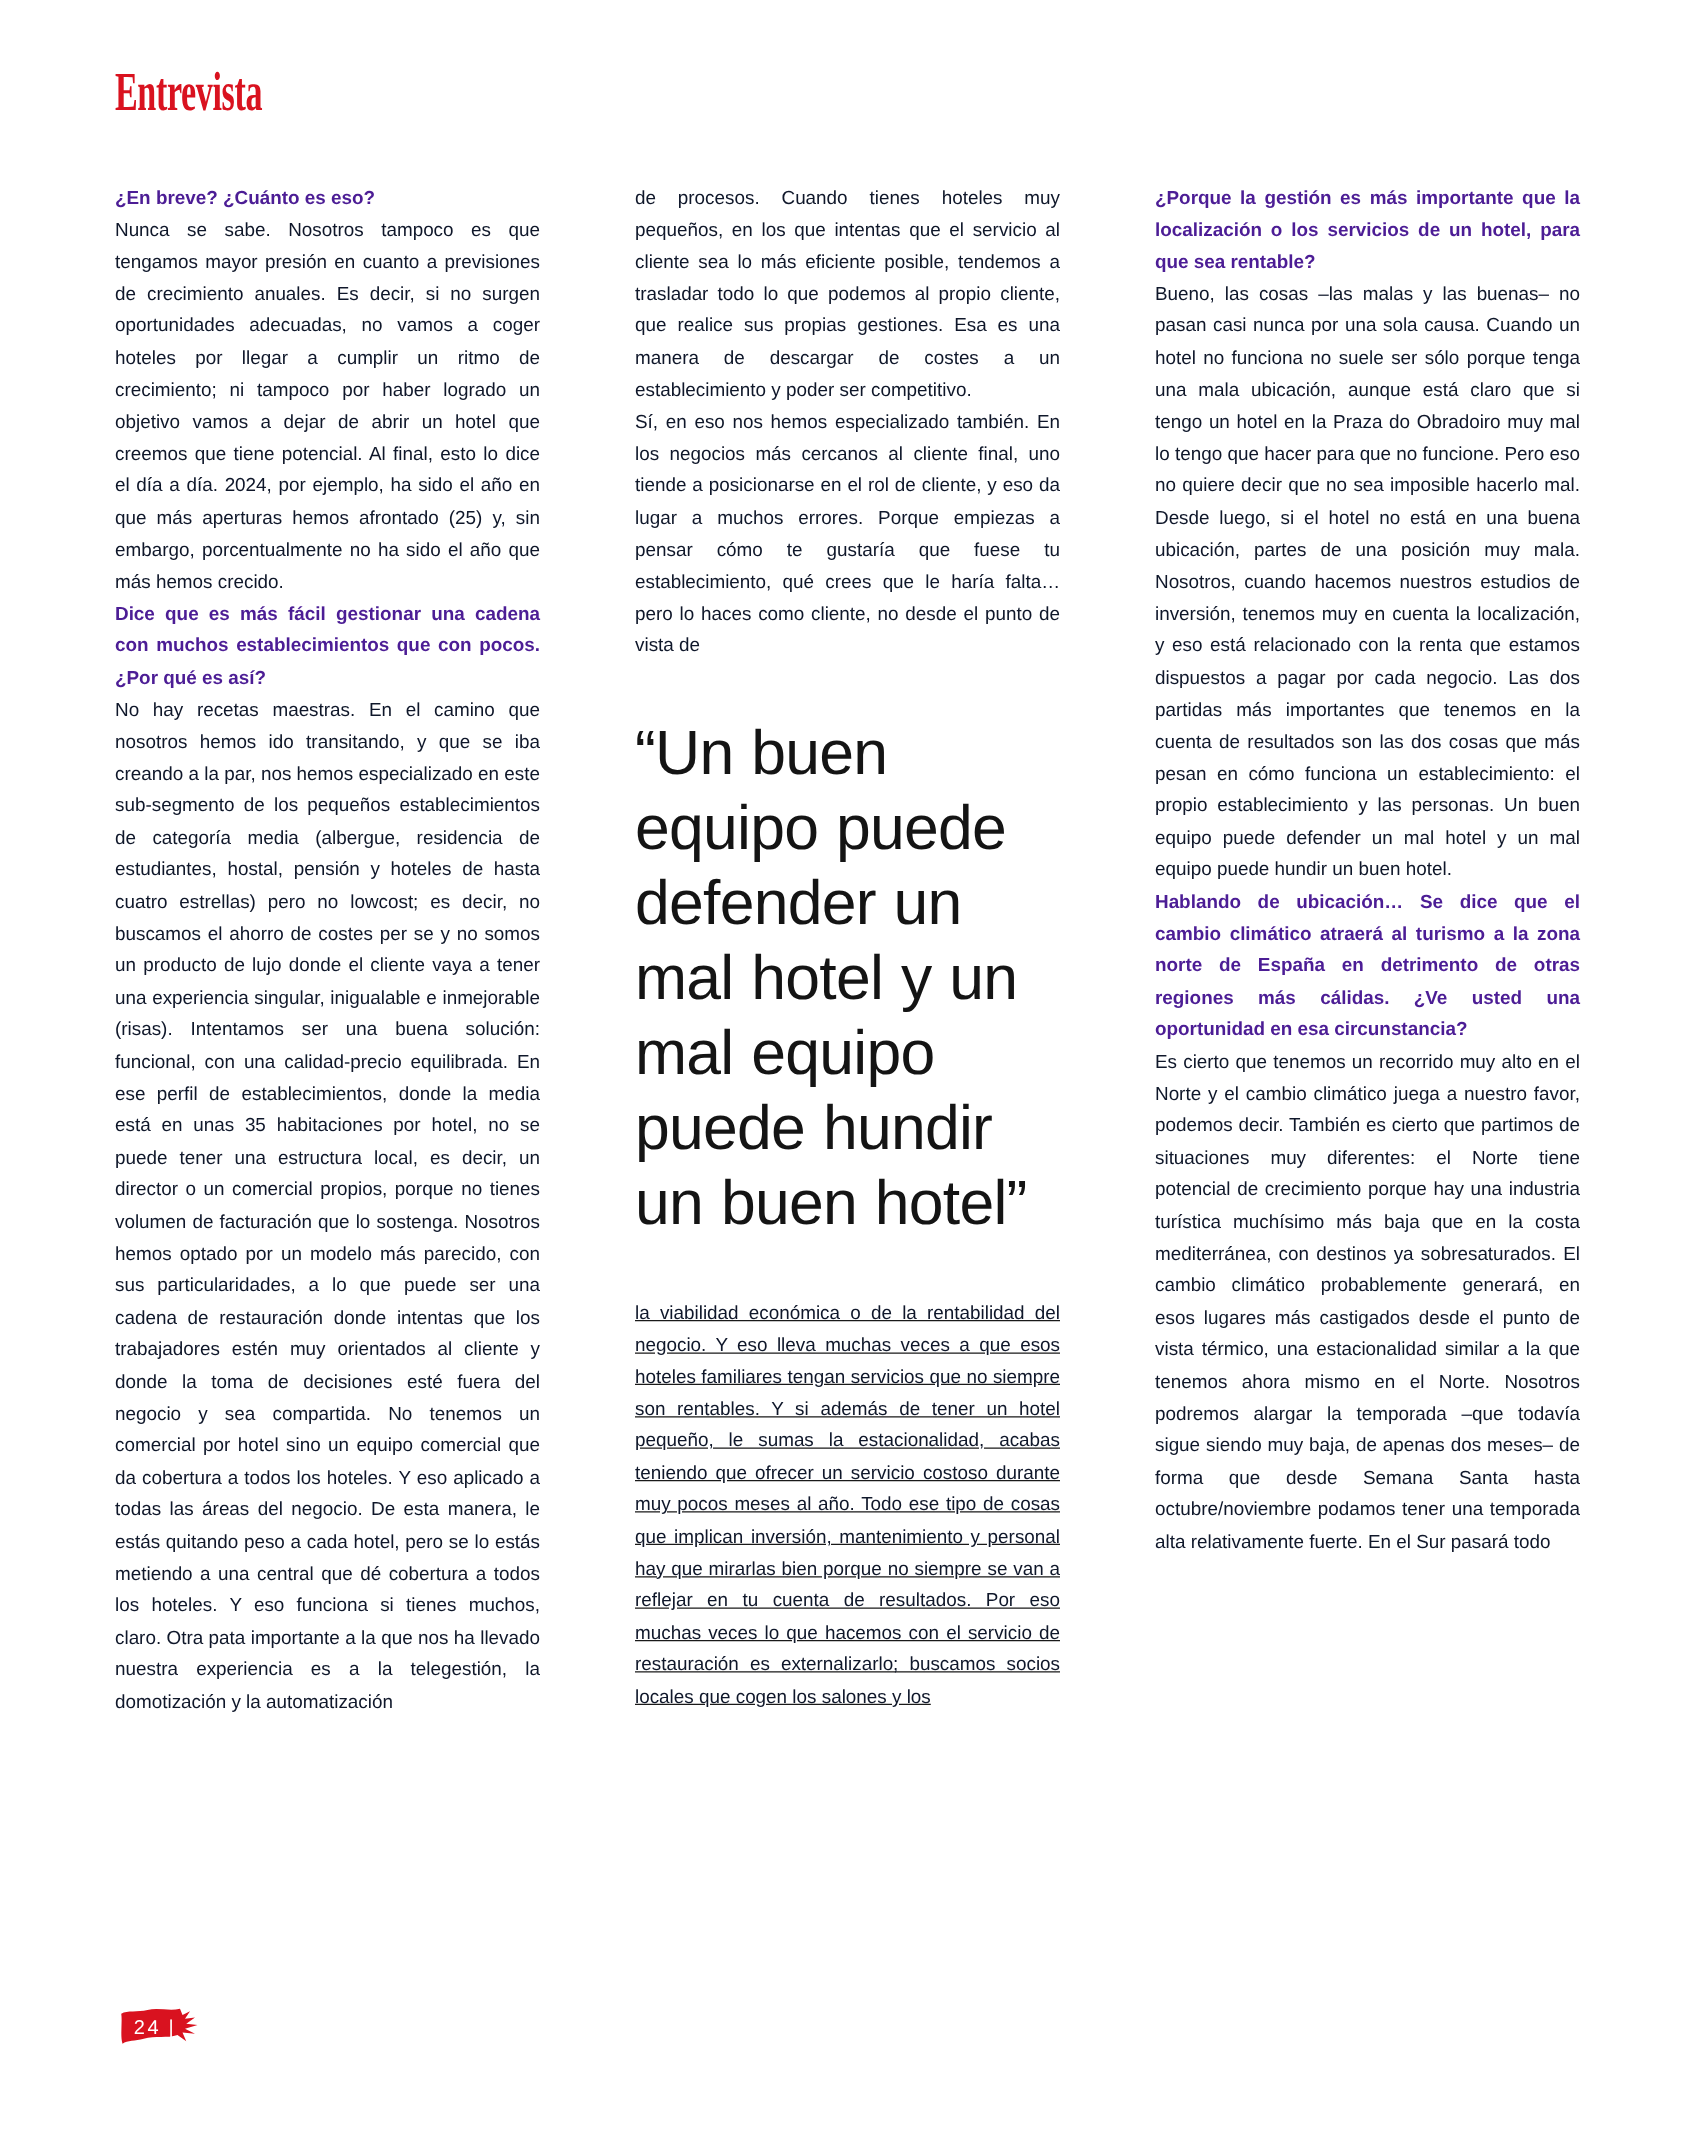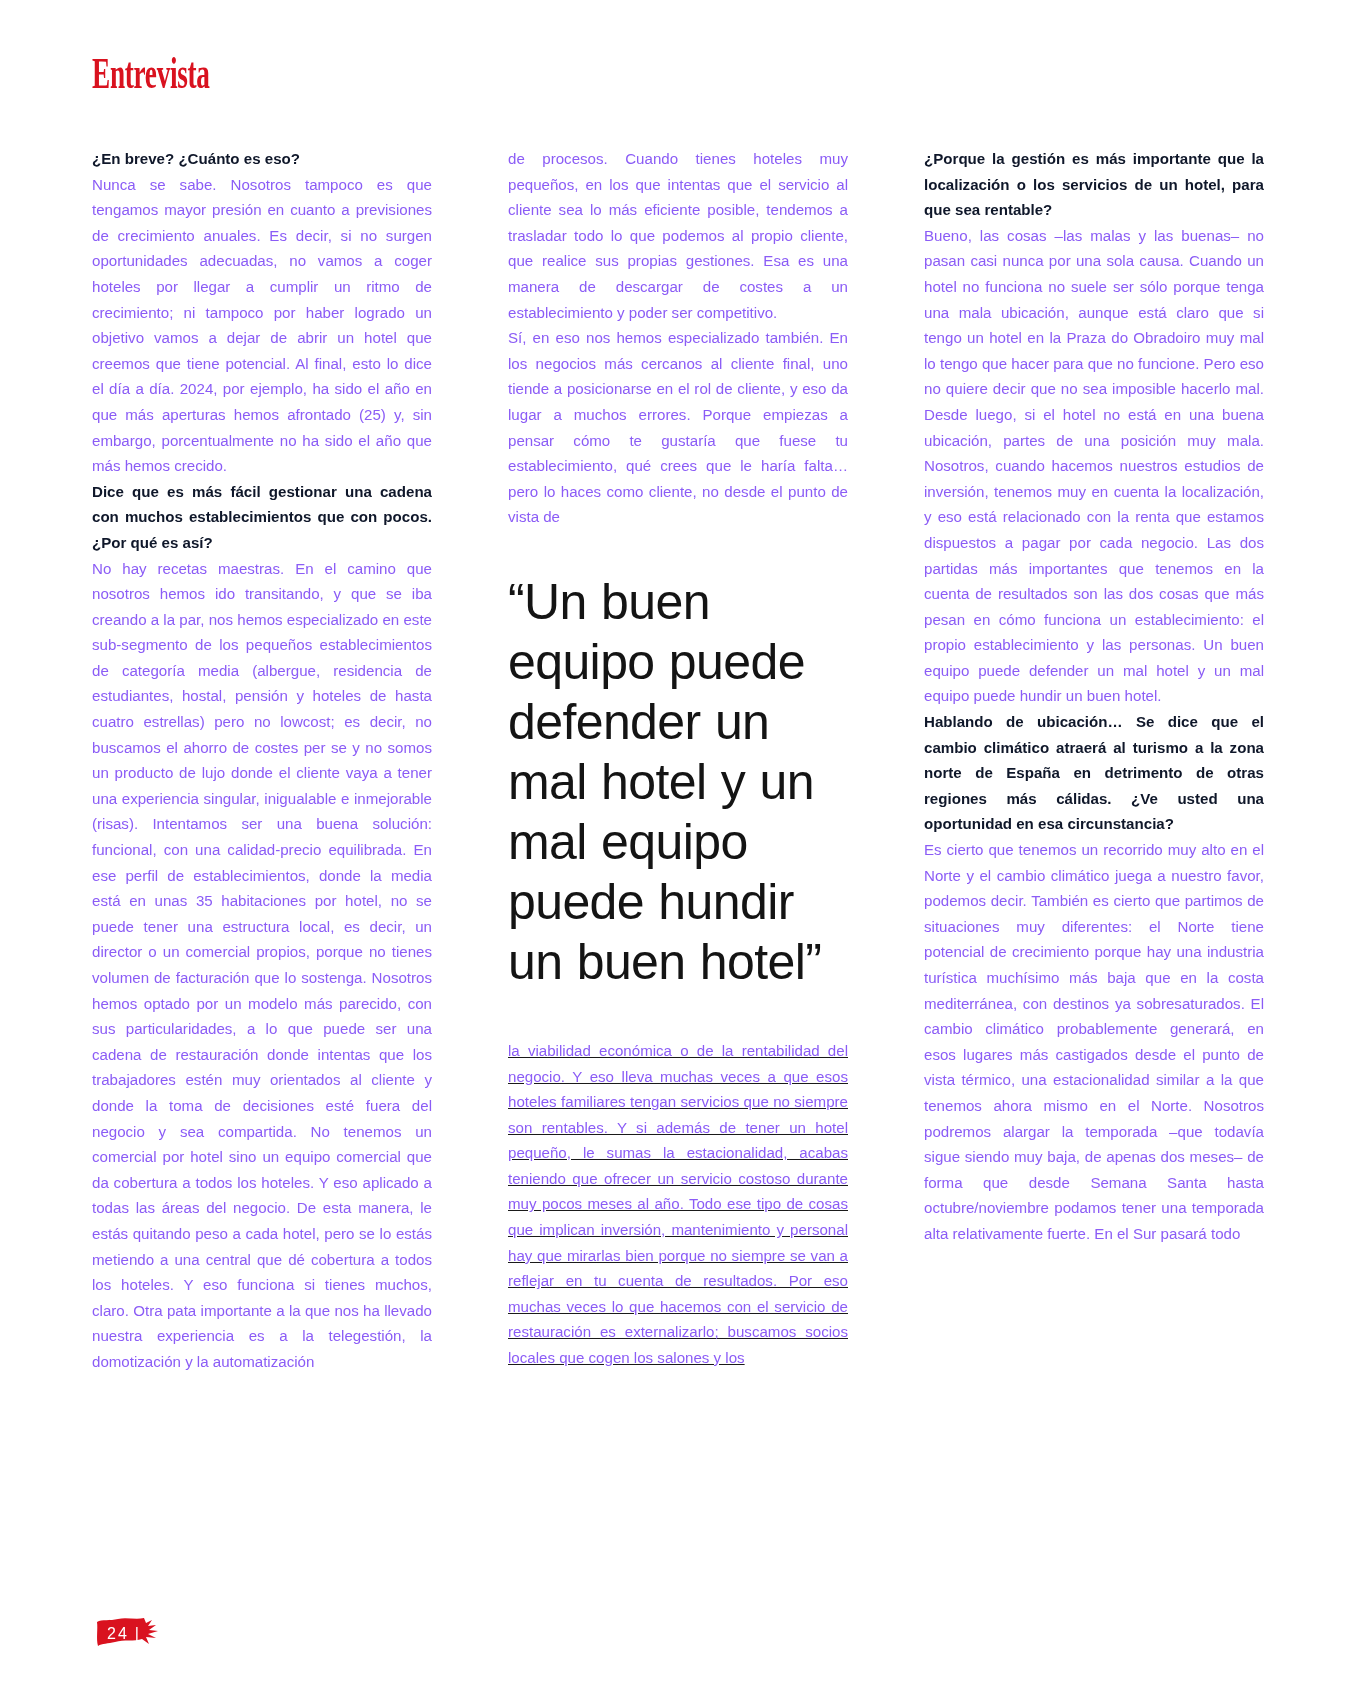--- a/index.html
+++ b/index.html
@@ -55,26 +55,26 @@
     height: 100%;
   }
 
   .col p {
     margin: 0;
     font-size: 15.1px;
     line-height: 25.6px;
     text-align: justify;
     text-justify: inter-word;
     hyphens: manual;
-    color: #8b5cf6;
+    color: #0f172a;
   }
 
   .col p.q {
     font-weight: 700;
-    color: #0f172a;
+    color: #4c1d95;
   }
 
   
   .col2-top  { display: block; }
   .col2-bottom { display: block; text-decoration: underline; }
 
   .pullquote {
     margin: 42px 4px 46px 0;
     font-family: Liberation Sans, sans-serif;
     font-weight: 300;
@@ -86,21 +86,20 @@
     word-spacing: 1px;
   }
 
   
   .folio {
     position: absolute;
     left: 96px;
     top: 1606px;
     width: 66px;
     height: 34px;
-    margin-top: 11px;
   }
   .folio svg { display: block; }
   .folio .folio-text {
     position: absolute;
     left: 0;
     top: 0;
     width: 56px;
     height: 34px;
     display: flex;
     align-items: center;

